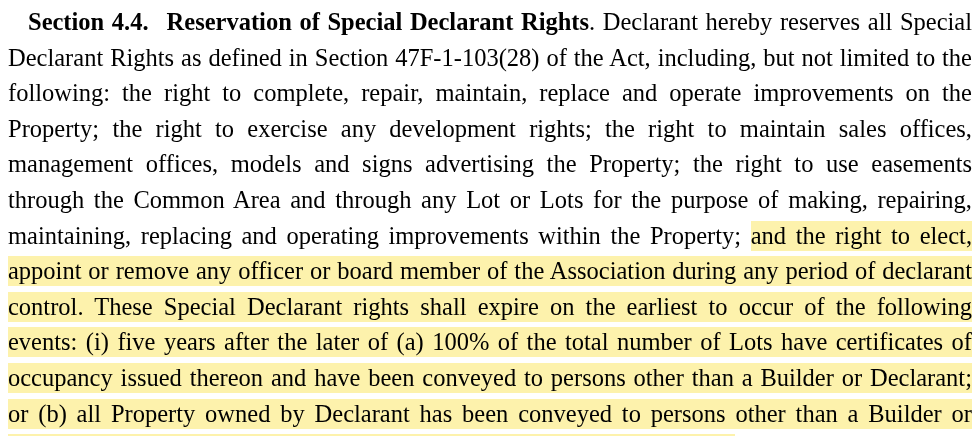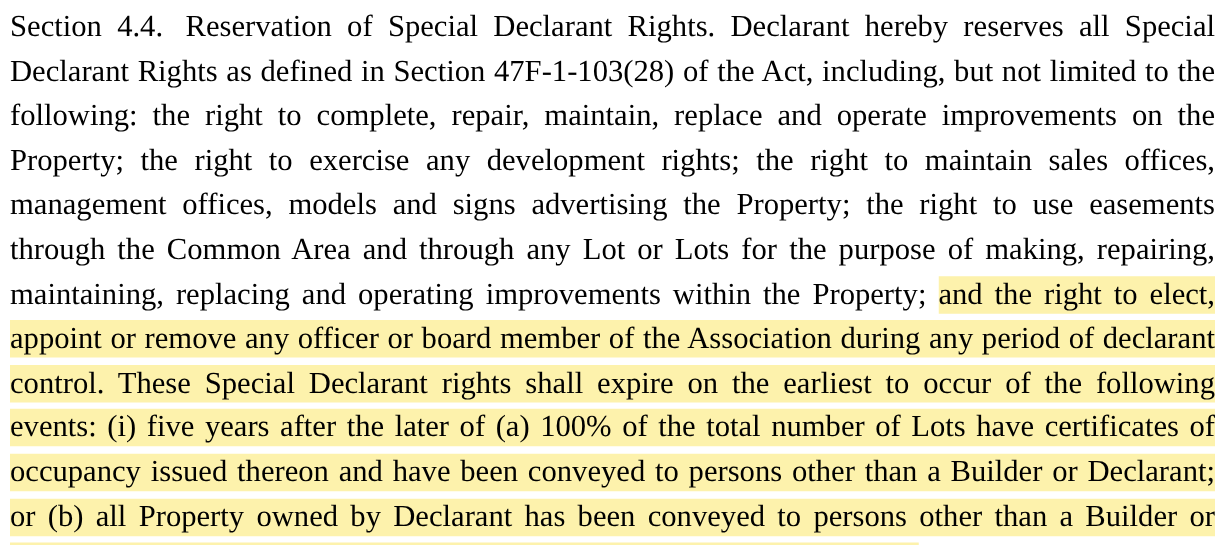--- a/index.html
+++ b/index.html
@@ -23,24 +23,25 @@
   .para {
     font-size: 24.5px;
     line-height: 35.6px;
     text-align: justify;
     text-justify: inter-word;
     color: #000000;
     margin: 0;
     hyphens: none;
   }
   .section-label {
-    font-weight: normal;
+    font-weight: bold;
+    margin-left: 20px;
   }
   .section-title {
-    font-weight: normal;
+    font-weight: bold;
   }
   .gap-md {
     display: inline-block;
     width: 18px;
   }
   .hl {
     background-color: #fdf2ac;
     box-decoration-break: clone;
     -webkit-box-decoration-break: clone;
     padding: 1px 0 2px 0;

